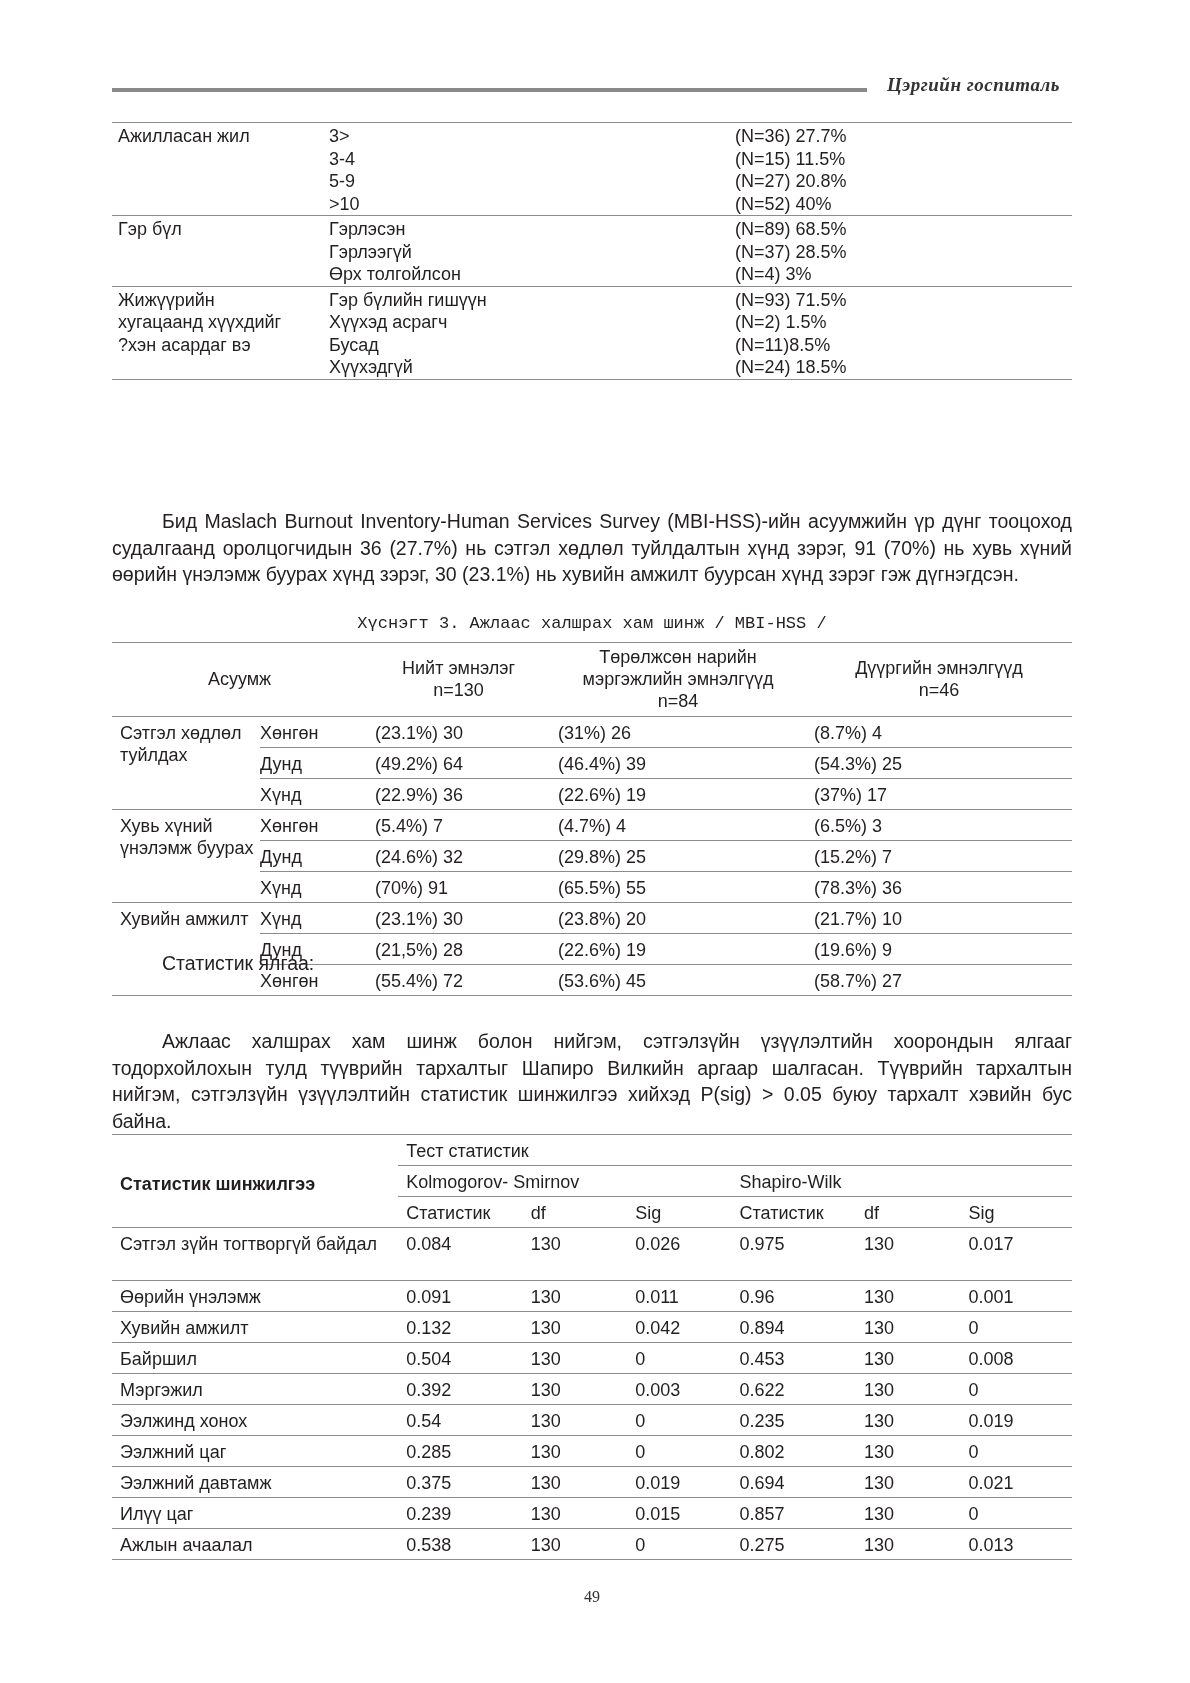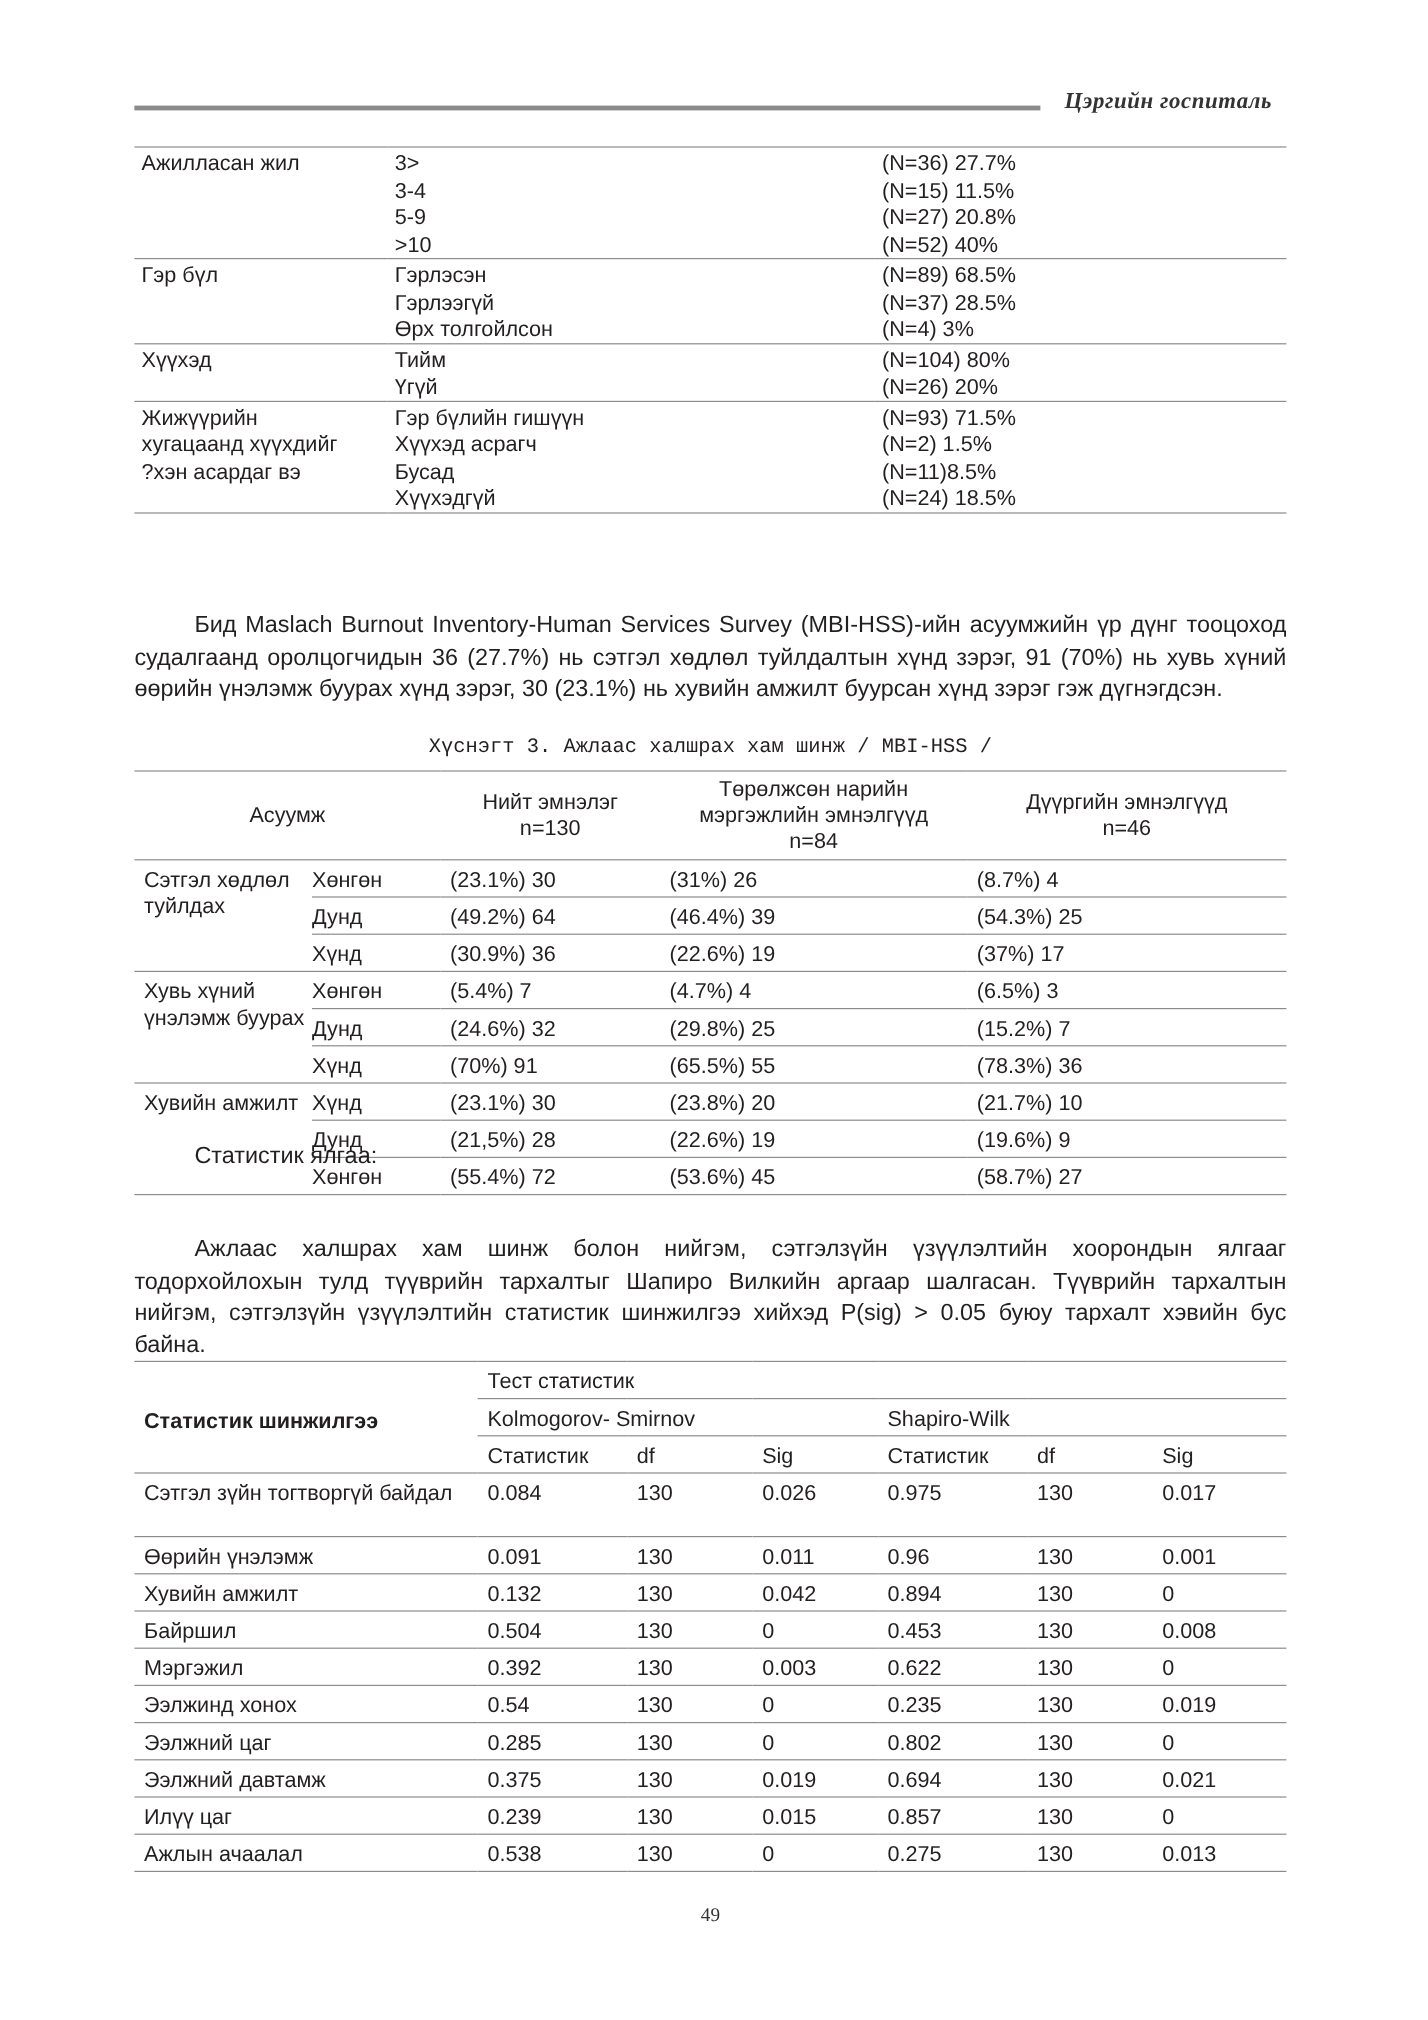--- a/index.html
+++ b/index.html
@@ -94,33 +94,20 @@
           <span class="line">Өрх толгойлсон</span>
         </td>
         <td>
           <span class="line">(N=89) 68.5%</span>
           <span class="line">(N=37) 28.5%</span>
           <span class="line">(N=4) 3%</span>
         </td>
       </tr>
       <tr>
         <td class="c1">
-            <span class="line">Хүүхэд</span>
-          </td>
-        <td class="c2">
-          <span class="line">Тийм</span>
-          <span class="line">Үгүй</span>
-        </td>
-        <td>
-          <span class="line">(N=104) 80%</span>
-          <span class="line">(N=26) 20%</span>
-        </td>
-      </tr>
-      <tr>
-        <td class="c1">
           <span class="line">Жижүүрийн</span>
           <span class="line">хугацаанд хүүхдийг</span>
           <span class="line">?хэн асардаг вэ</span>
         </td>
         <td class="c2">
           <span class="line">Гэр бүлийн гишүүн</span>
           <span class="line">Хүүхэд асрагч</span>
           <span class="line">Бусад</span>
           <span class="line">Хүүхэдгүй</span>
         </td>
@@ -165,21 +152,21 @@
         <td>(8.7%) 4</td>
       </tr>
       <tr class="sub">
         <td class="l sub-cell">Дунд</td>
         <td class="v1 sub-cell">(49.2%) 64</td>
         <td class="v2 sub-cell">(46.4%) 39</td>
         <td class="sub-cell">(54.3%) 25</td>
       </tr>
       <tr class="sub">
         <td class="l sub-cell">Хүнд</td>
-        <td class="v1 sub-cell">(30.9%) 36</td>
+        <td class="v1 sub-cell">(22.9%) 36</td>
         <td class="v2 sub-cell">(22.6%) 19</td>
         <td class="sub-cell">(37%) 17</td>
       </tr>
 
       <tr class="grp-first">
         <td class="g" rowspan="3">Хувь хүний үнэлэмж буурах</td>
         <td class="l">Хөнгөн</td>
         <td class="v1">(5.4%) 7</td>
         <td class="v2">(4.7%) 4</td>
         <td>(6.5%) 3</td>

